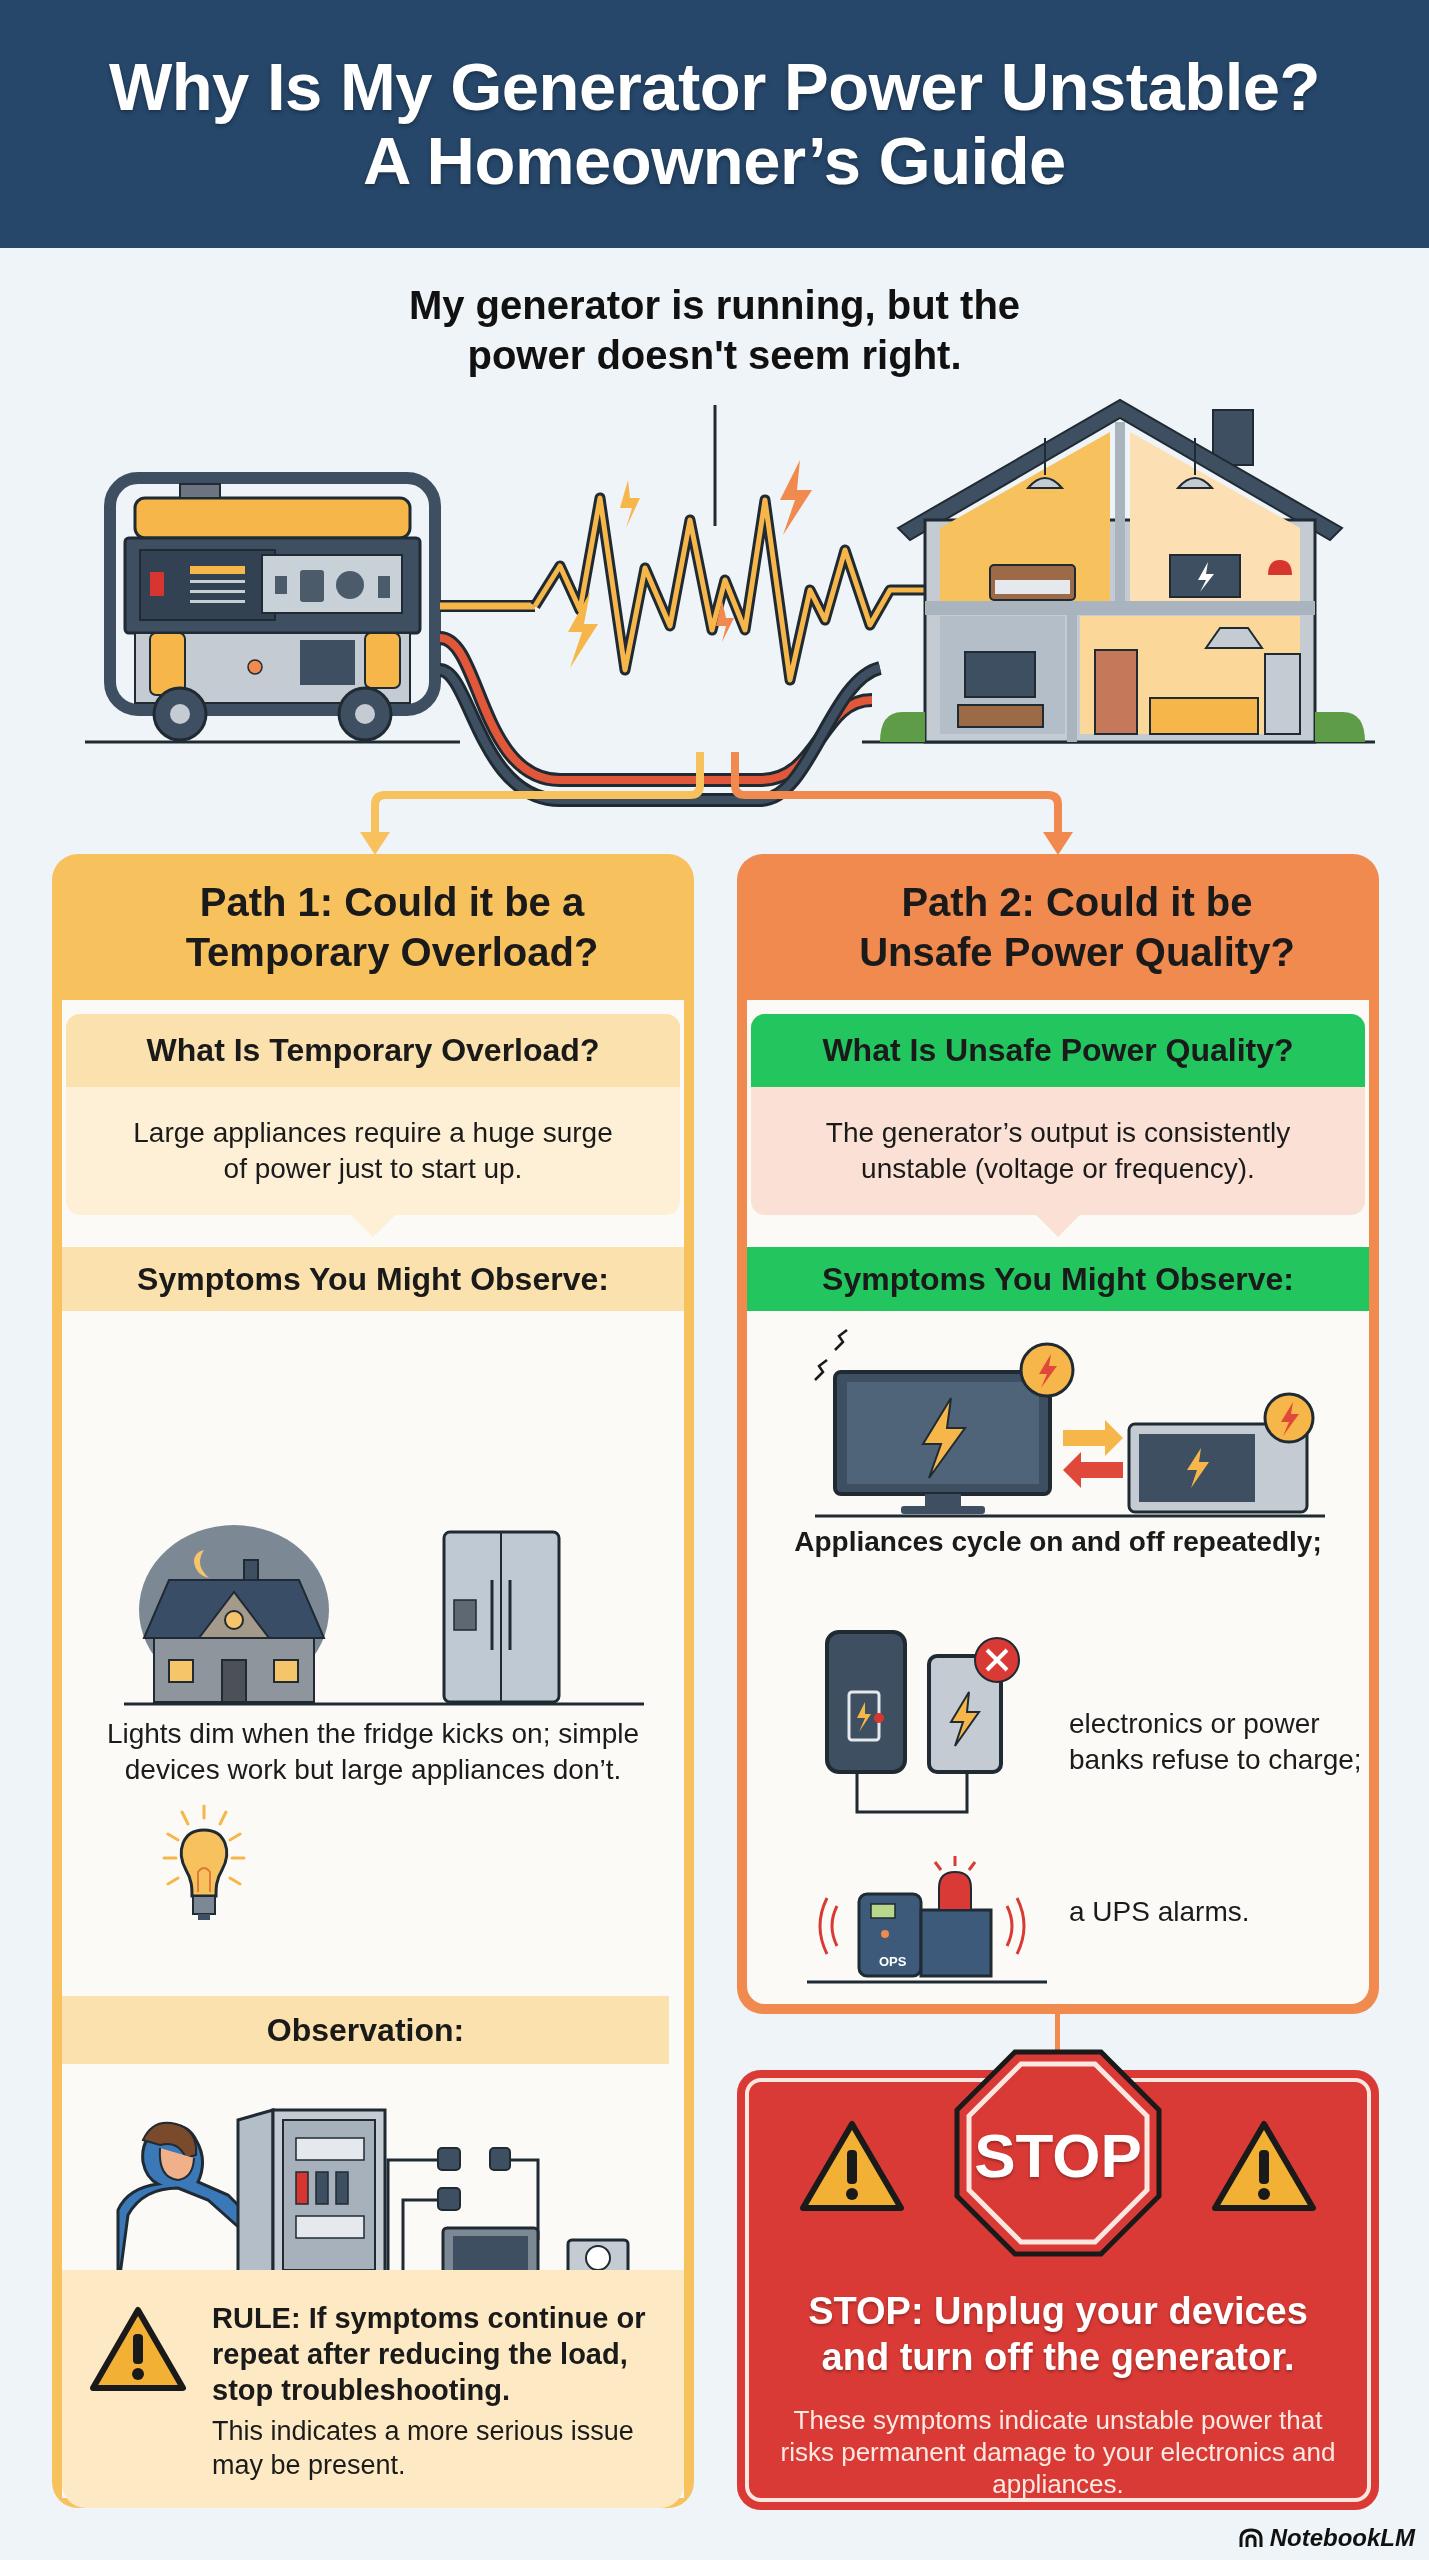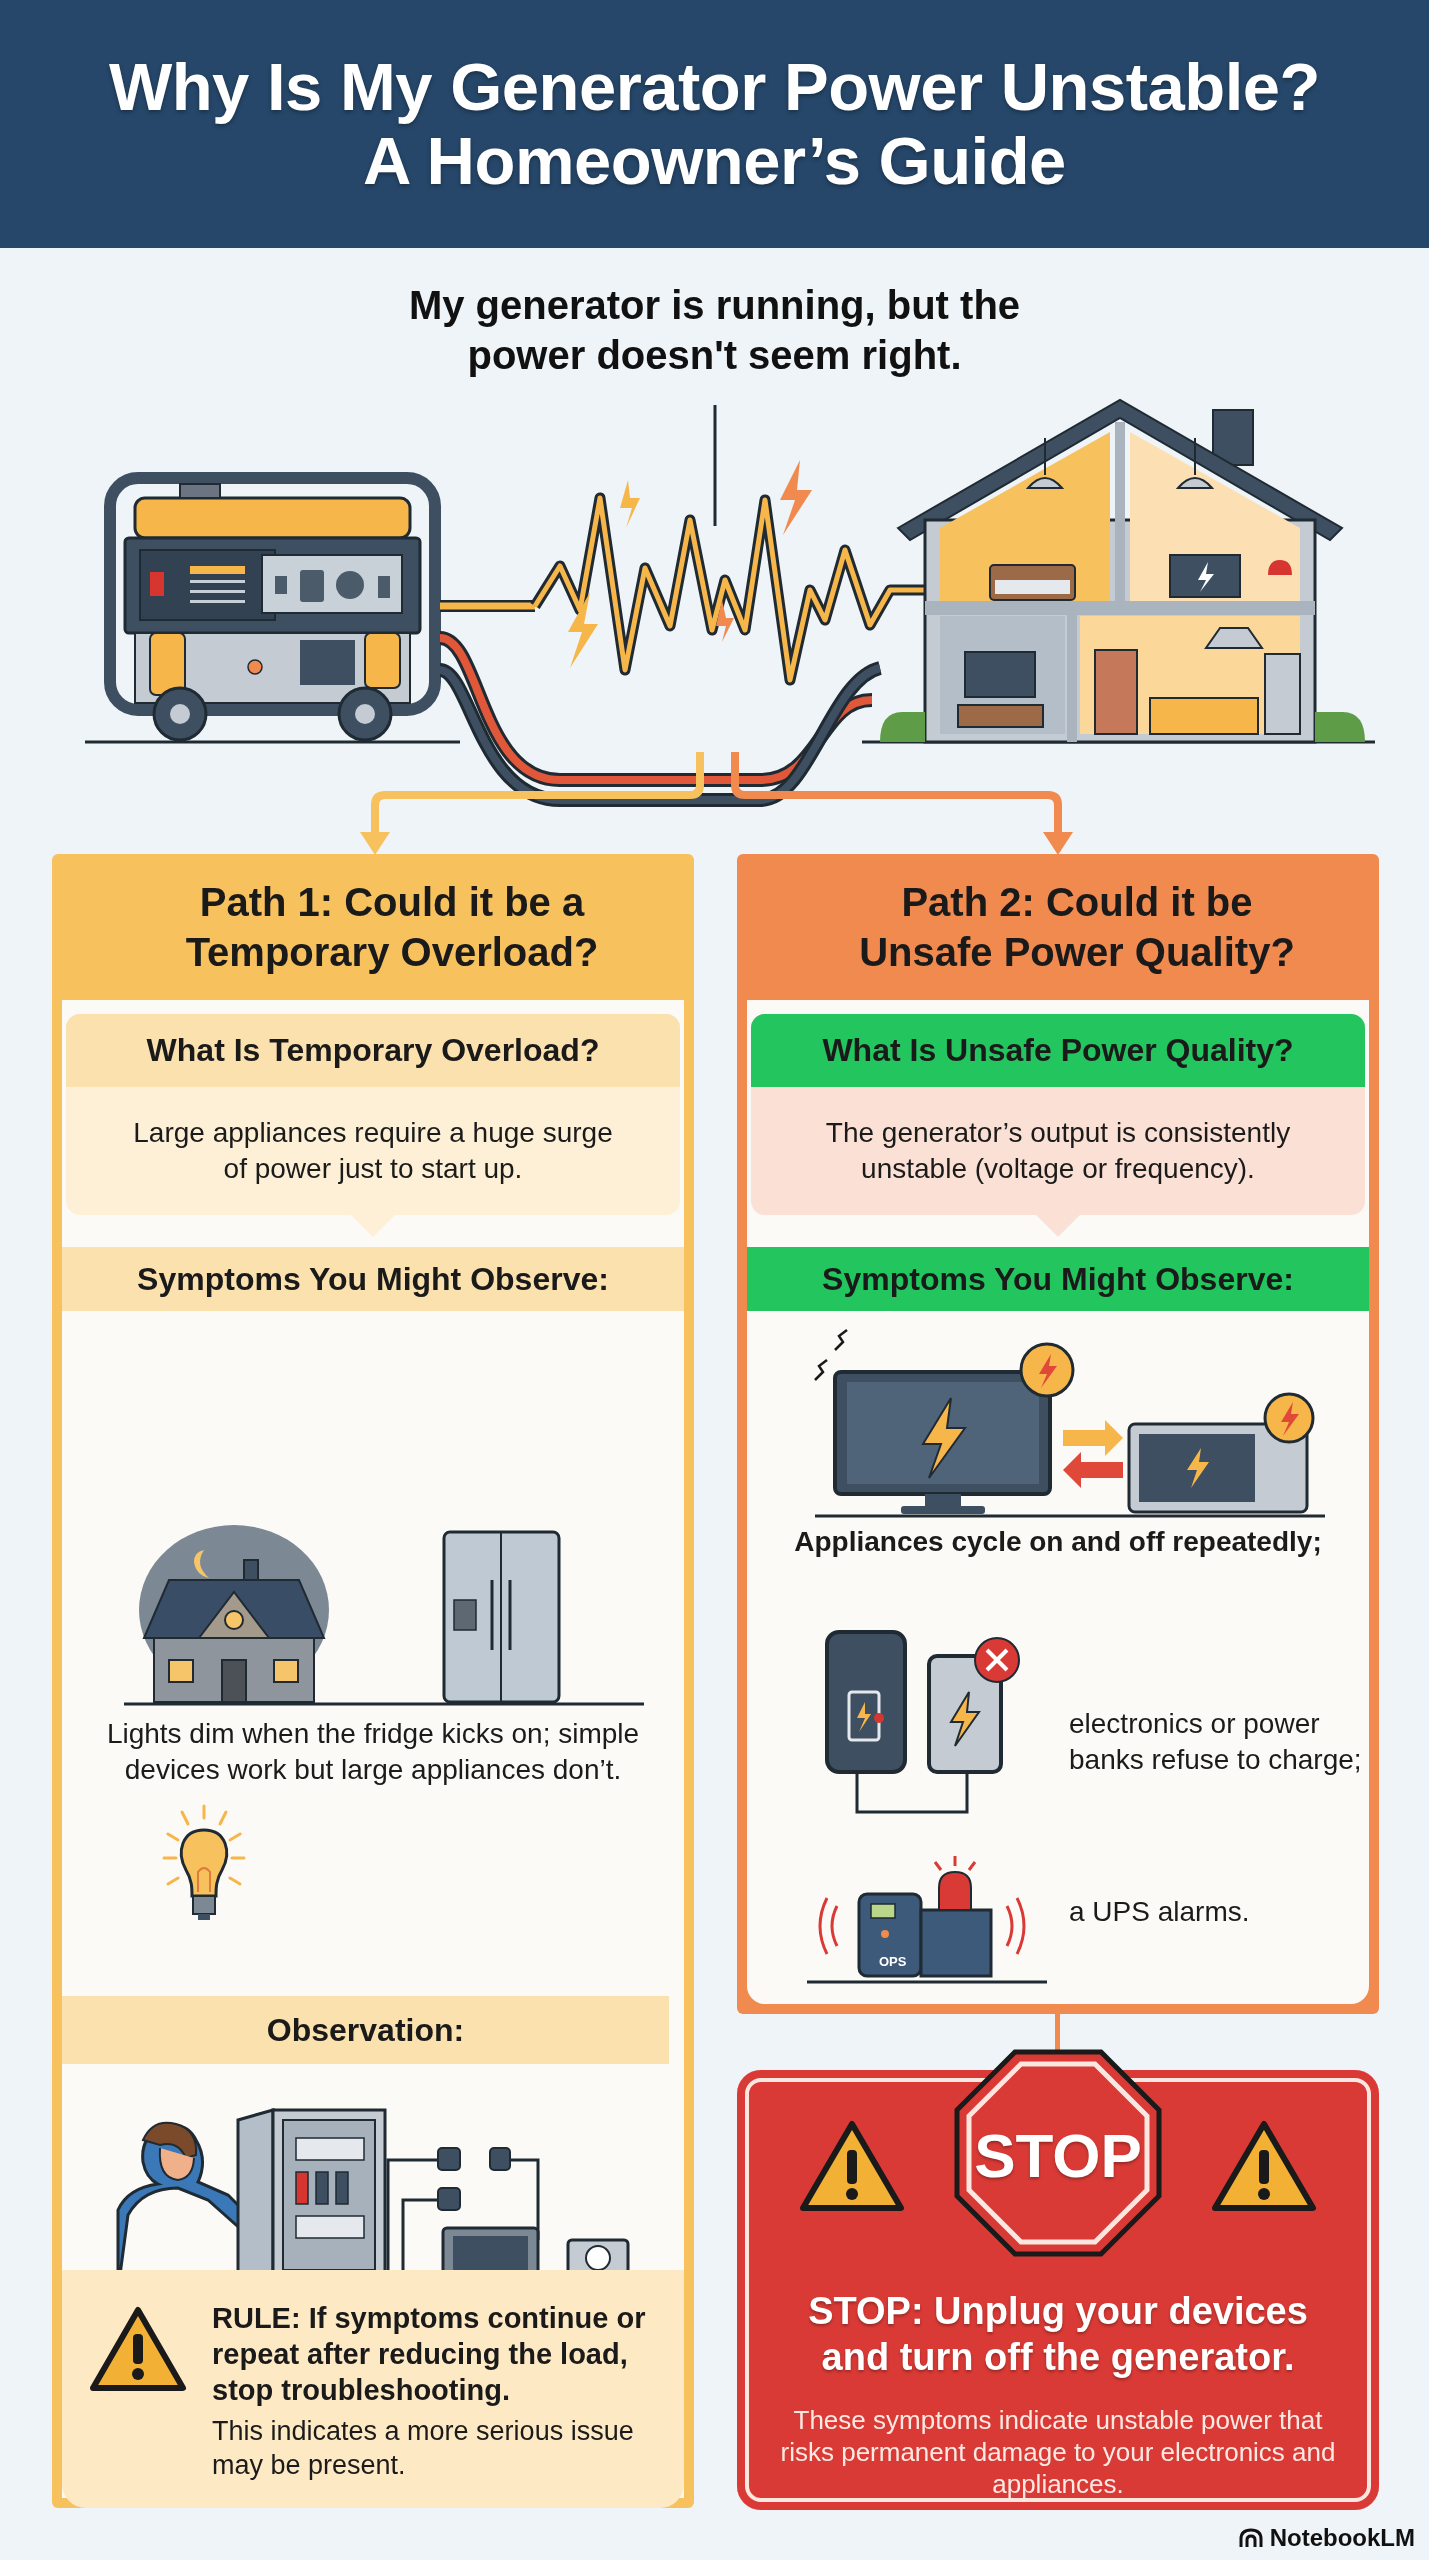--- a/index.html
+++ b/index.html
@@ -19,21 +19,21 @@
     color: #ffffff; font-weight: 700; font-size: 67px; line-height: 74px;
     text-align: center; letter-spacing: -0.5px;
     text-shadow: 0 2px 4px rgba(0,0,0,0.35);
   }
   .intro {
     position: absolute; left: 0; top: 280px; width: 1429px; text-align: center;
     font-size: 40px; font-weight: 700; line-height: 50px; color: #111;
   }
   .scene { position: absolute; left: 0; top: 380px; width: 1429px; height: 480px; }
   .panel {
-    position: absolute; border-radius: 6px; overflow: hidden; padding-left: 38px;
+    position: absolute; border-radius: 26px; overflow: hidden; padding-left: 38px;
   }
   .p1 { left: 52px; top: 854px; width: 642px; height: 1654px; background: #f7c25e; }
   .p2 { left: 737px; top: 854px; width: 642px; height: 1160px; background: #f08a4f; }
   .panel-title {
     height: 146px; display: flex; align-items: center; justify-content: center;
     text-align: center; font-size: 40px; line-height: 50px; font-weight: 700; color: #1a1a1a;
   }
   .inner {
     position: absolute; left: 10px; right: 10px; top: 146px; bottom: 10px;
     background: #fbfaf6;
@@ -78,21 +78,21 @@
     position: absolute; left: 0; right: 0; top: 218px; text-align: center;
     color: #fff; font-weight: 700; font-size: 38px; line-height: 46px;
     text-shadow: 0 2px 3px rgba(0,0,0,0.3);
   }
   .stop-sub {
     position: absolute; left: 30px; right: 30px; top: 334px; text-align: center;
     color: #fde9e3; font-size: 26px; line-height: 32px;
   }
   .brand {
     position: absolute; right: 14px; bottom: 8px; font-size: 24px; font-weight: 700; color: #111;
-    display: flex; align-items: center; gap: 6px;
+    display: flex; align-items: center; gap: 6px; font-style: italic;
   }
   .connector-line { position: absolute; background: #f08a4f; }
 </style>
 </head>
 <body>
 
 <div class="header">
   <h1>
     <span>Why Is My Generator Power Unstable?</span><br>
     <span>A Homeowner’s Guide</span>

